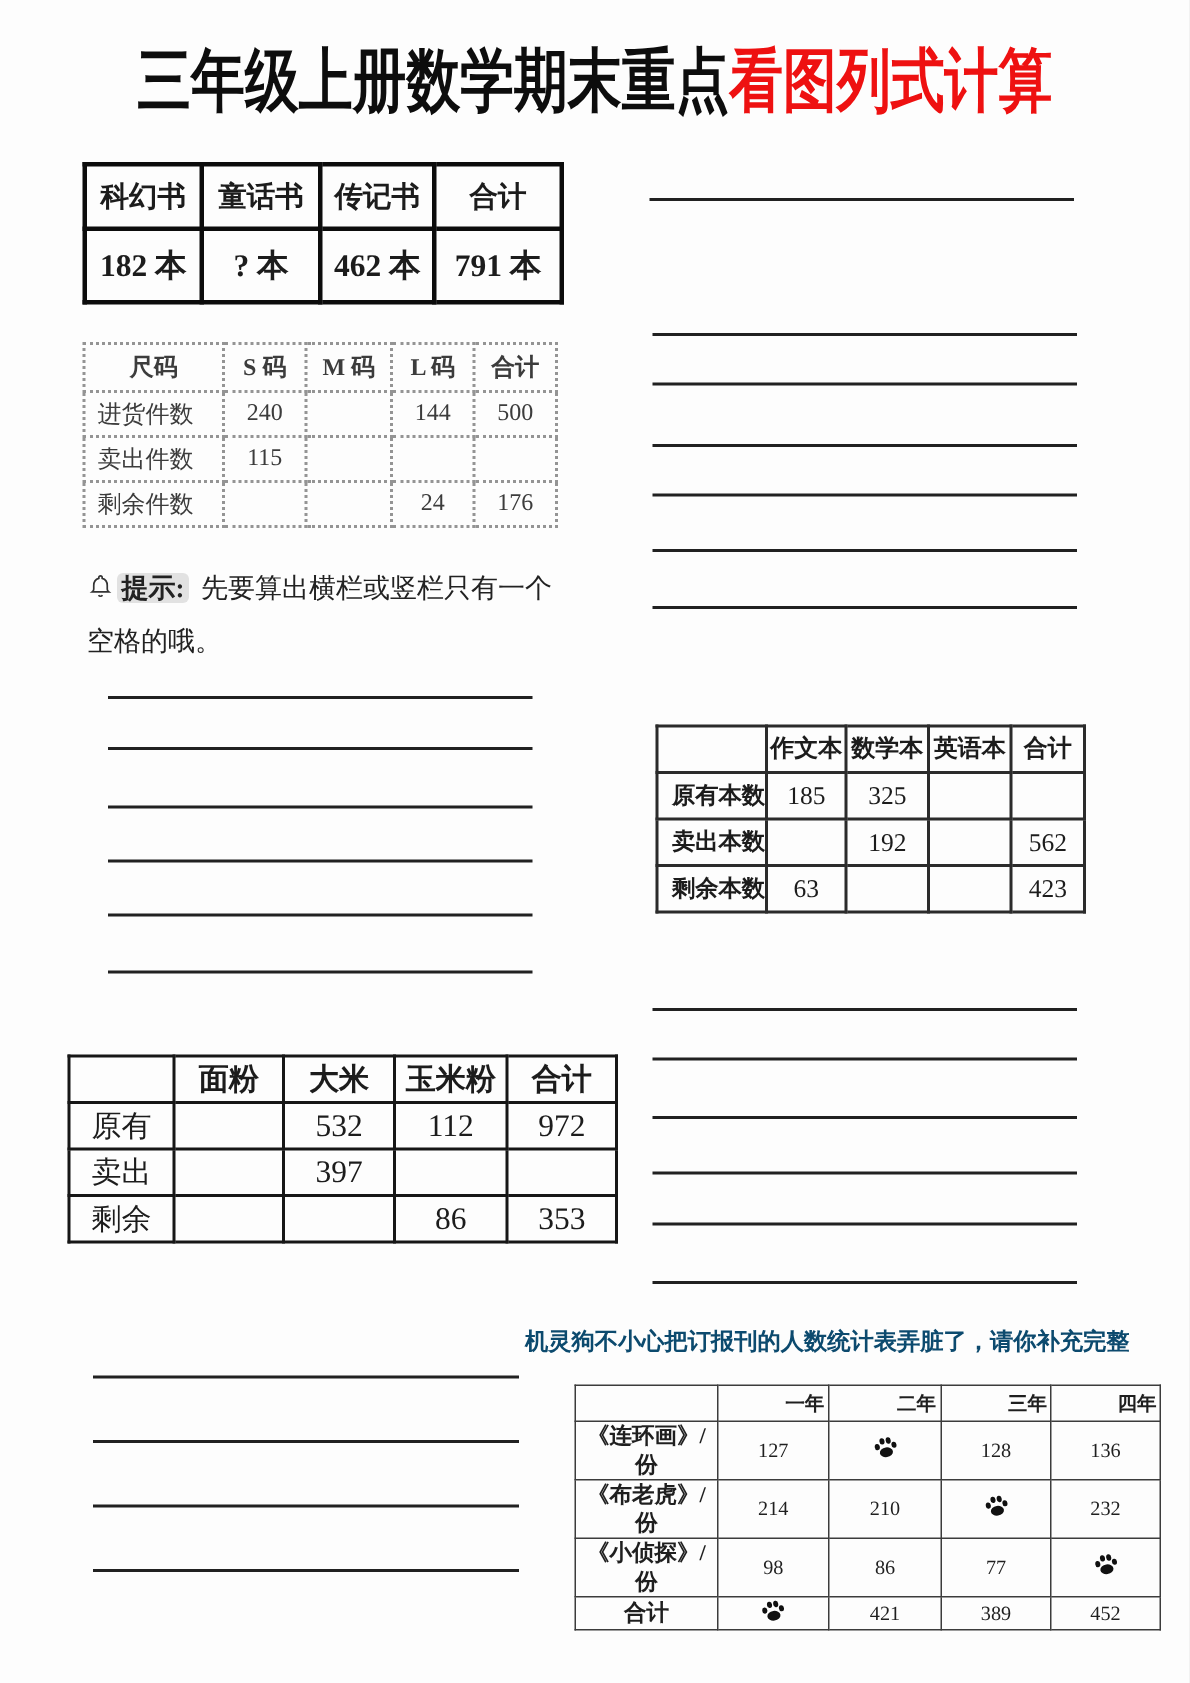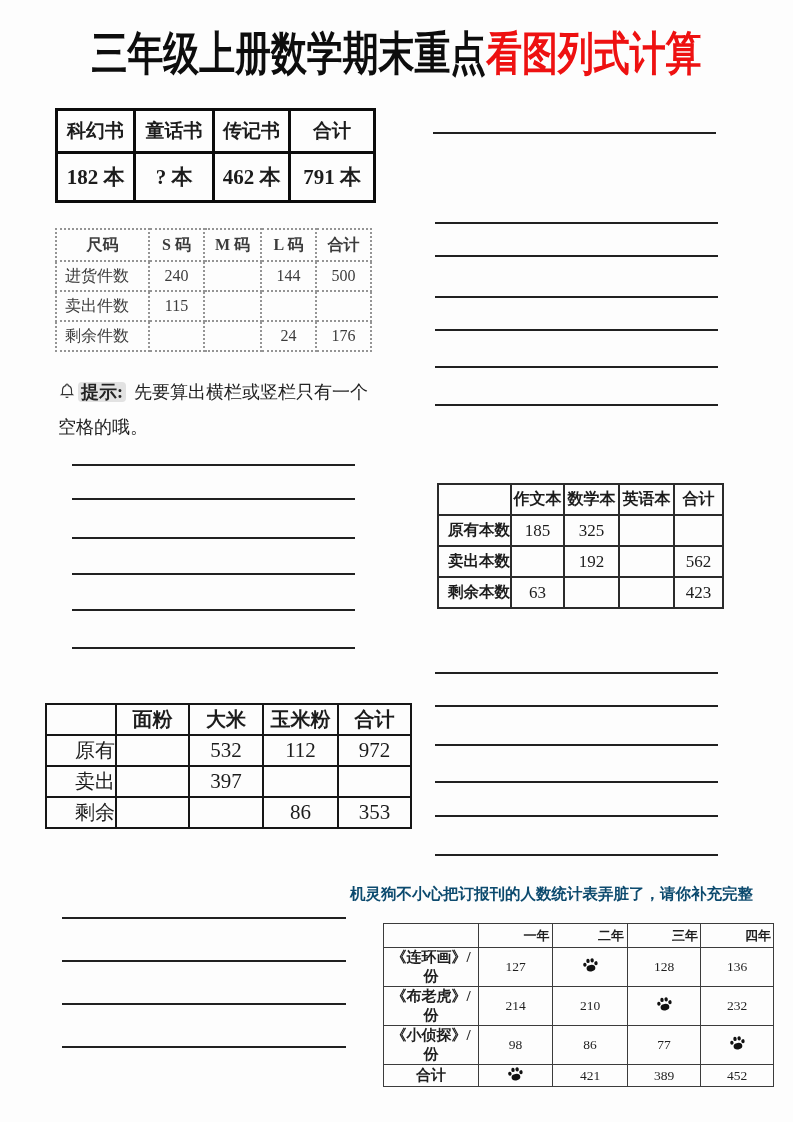--- a/index.html
+++ b/index.html
@@ -40,21 +40,21 @@
   .t-notebooks th, .t-notebooks td {border:2.5px solid #2b2b2b;}
   .t-notebooks th {height:29px; font-size:16px; font-weight:700;}
   .t-notebooks td {height:29px; font-size:17px;}
   .t-notebooks .lbl {text-align:right; padding-left:3px; font-size:15.5px; font-weight:600;}
 
   
   .t-grains {left:45px; top:703px; width:365px;}
   .t-grains th, .t-grains td {border:2.5px solid #161616;}
   .t-grains th {height:29px; font-size:20px; font-weight:600;}
   .t-grains td {height:29px; font-size:21px;}
-  .t-grains .lbl {text-align:right; padding-left:14px; font-size:20px;}
+  .t-grains .lbl {text-align:left; padding-left:14px; font-size:20px;}
 
   
   .q2 {position:absolute; left:350px; top:884px; width:436px;
        font-family:"Liberation Sans","DejaVu Sans",sans-serif; font-weight:700; font-size:15.5px; color:#0c4a6e;}
 
   
   .t-news {left:383px; top:923px; width:390px; color:#1f1f1f;}
   .t-news th, .t-news td {border:1.5px solid #3c3c3c;}
   .t-news th {height:23px; font-size:13px; font-weight:700;padding-left:42px;}
   .t-news td {height:21px; font-size:13.5px;}

